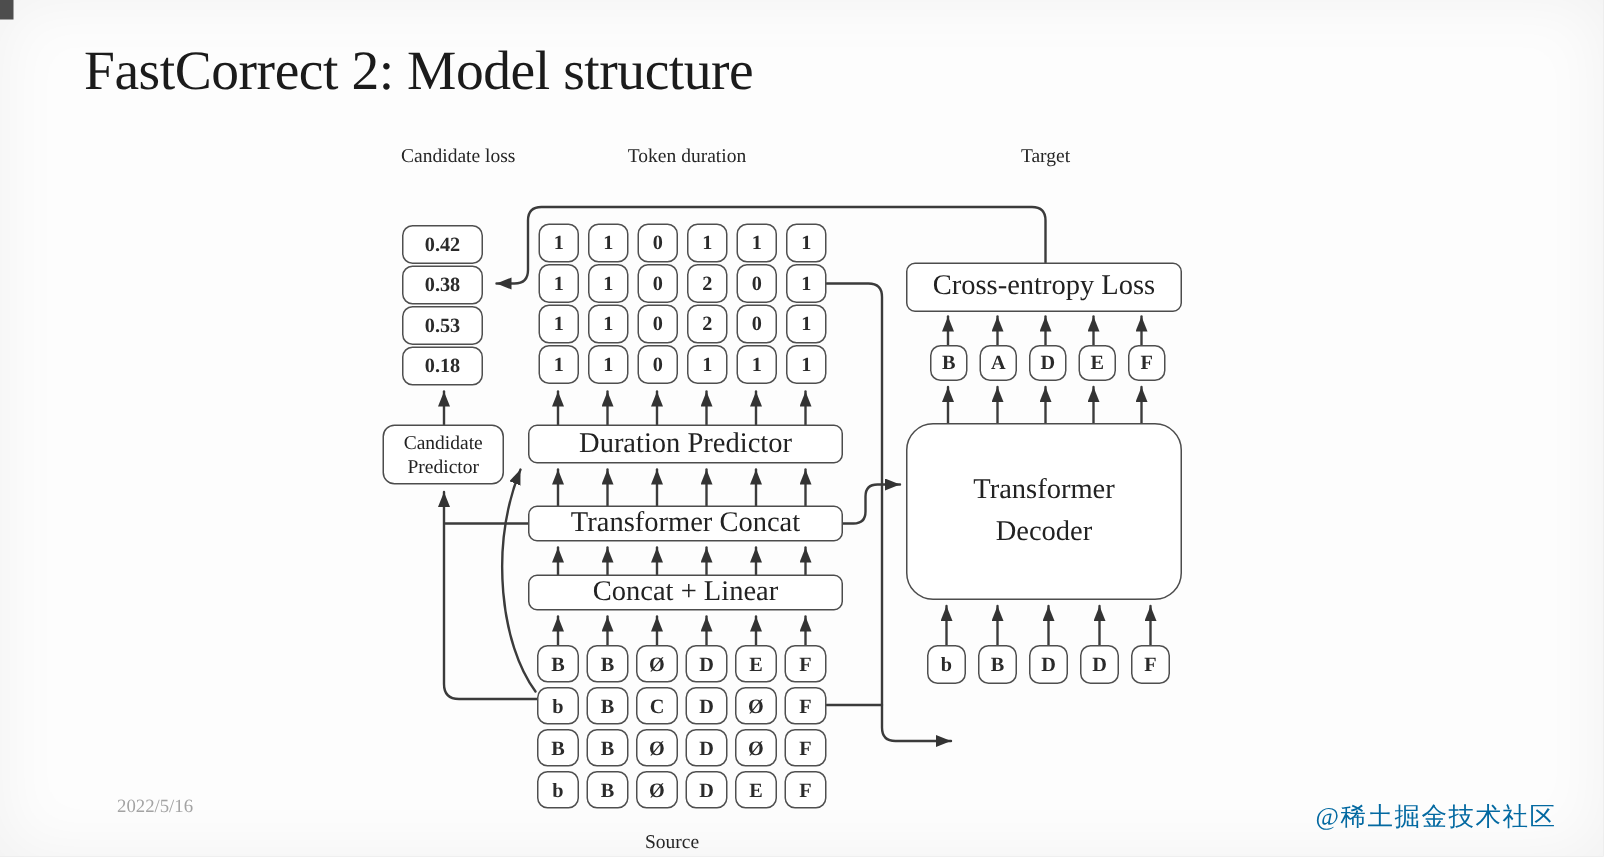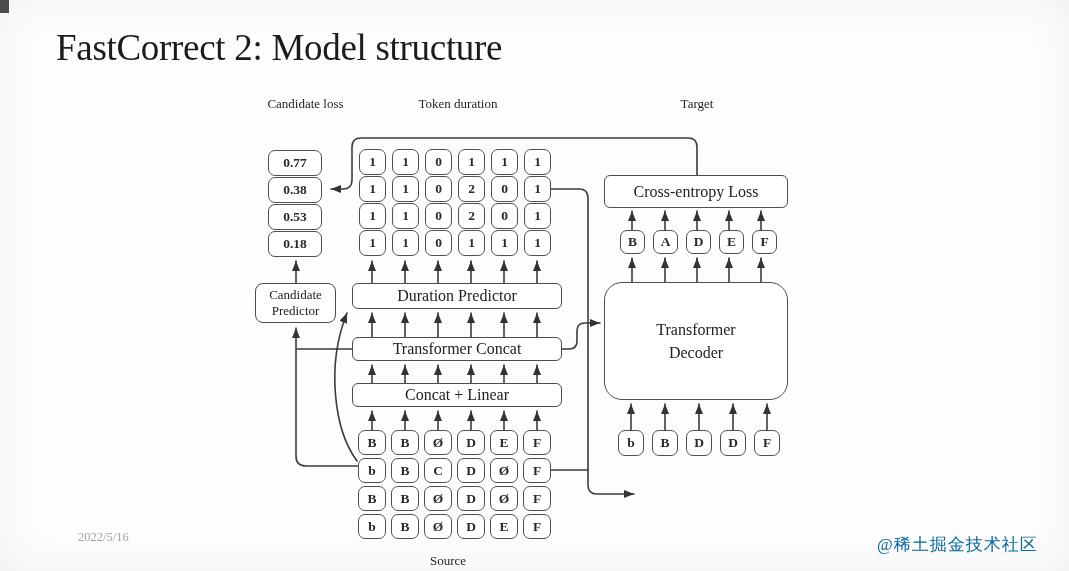--- a/index.html
+++ b/index.html
@@ -12,21 +12,21 @@
   #title{position:absolute;left:56px;top:26px;font-size:37px;font-weight:500;letter-spacing:-0.3px;color:#1b1b1b;white-space:nowrap;}
   .sec-label{position:absolute;font-size:13px;font-weight:500;color:#262626;text-align:center;white-space:pre-line;}
   #lbl-candidate-loss{left:248px;top:96px;width:115px;}
   #lbl-token-duration{left:398px;top:96px;width:120px;}
   #lbl-target{left:647px;top:96px;width:100px;}
   #lbl-source{left:398px;top:553px;width:100px;}
   #lbl-adjust{left:645px;top:479px;width:112px;line-height:1.55;}
   .box{
     position:absolute;border:1.5px solid #4c4c4c;border-radius:6px;background:#fff;
     display:flex;align-items:center;justify-content:center;text-align:center;
-    font-size:16px;font-weight:500;color:#222;white-space:pre-line;line-height:1.2;
+    font-size:19px;font-weight:500;color:#222;white-space:pre-line;line-height:1.2;
     box-sizing:border-box;z-index:2;
   }
   #box-candidate-predictor{left:255px;top:283px;width:81px;height:40px;border-radius:8px;font-size:13px;}
   #box-duration-predictor{left:352px;top:283px;width:210px;height:26px;}
   #box-transformer-encoder{left:352px;top:337px;width:210px;height:24px;}
   #box-concat-linear{left:352px;top:383px;width:210px;height:24px;}
   #box-cross-entropy{left:604px;top:175px;width:184px;height:33px;}
   #box-transformer-decoder{left:604px;top:282px;width:184px;height:118px;border-radius:18px;line-height:1.45;}
   .grid{position:absolute;display:grid;z-index:2;}
   #grid-token-duration{left:359px;top:149px;grid-template-columns:repeat(6,27px);grid-auto-rows:26px;column-gap:6px;row-gap:1px;}
@@ -146,21 +146,21 @@
   <div id="box-candidate-predictor" class="box">Candidate
 Predictor</div>
   <div id="box-duration-predictor" class="box">Duration Predictor</div>
   <div id="box-transformer-encoder" class="box">Transformer Concat</div>
   <div id="box-concat-linear" class="box">Concat + Linear</div>
   <div id="box-cross-entropy" class="box">Cross-entropy Loss</div>
   <div id="box-transformer-decoder" class="box">Transformer
 Decoder</div>
 
   <div id="col-candidate-loss" class="grid">
-    <div class="cell">0.77</div>
+    <div class="cell">0.42</div>
     <div class="cell">0.38</div>
     <div class="cell">0.53</div>
     <div class="cell">0.18</div>
   </div>
 
   <div id="grid-token-duration" class="grid">
     <div class="cell">1</div>
     <div class="cell">1</div>
     <div class="cell">0</div>
     <div class="cell">1</div>

